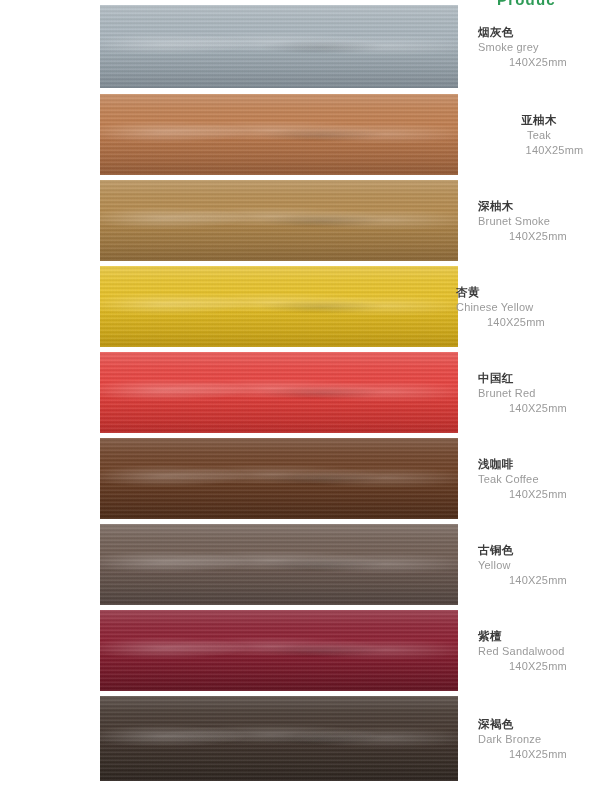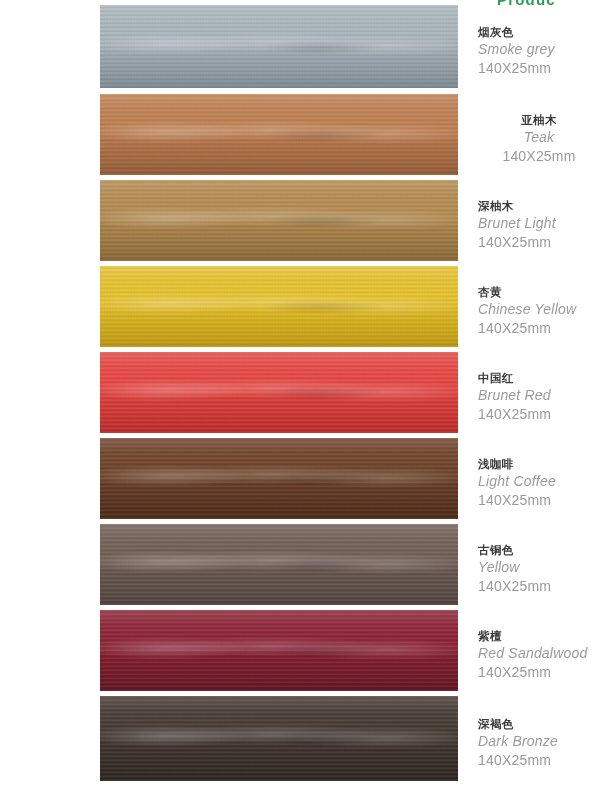--- a/index.html
+++ b/index.html
@@ -74,24 +74,24 @@
   .label {
     position:absolute; left:478px;
     width:122px;
     line-height:1.32;
   }
   .cn {
     font-size:11.5px; font-weight:bold; color:#3c3c3c;
     letter-spacing:.4px; white-space:nowrap;
   }
   .en {
-    font-size:14px; color:#9a9a9a; letter-spacing:.2px; white-space:nowrap;font-style:italic;
+    font-size:11px; color:#9a9a9a; letter-spacing:.2px; white-space:nowrap;
   }
   .dim {
-    font-size:14px; color:#9a9a9a; letter-spacing:.2px; white-space:nowrap;
+    font-size:11px; color:#9a9a9a; letter-spacing:.2px; white-space:nowrap;margin-left:31px;
   }
 </style>
 </head>
 <body>
 
 <div id="page">
 
   <div class="header-mark">Produc</div>
 
   <div class="rows" id="rows">
@@ -123,32 +123,32 @@
       </div>
       <div class="row">
         <div class="swatch" style="top: 180px; height: 81px; left: 100px; width: 358px; background: linear-gradient(rgb(180, 137, 75) 0%, rgb(180, 137, 75) 40%, rgb(154, 114, 58) 100%);">
           <div class="grain"></div>
           <div class="grain2"></div>
           <div class="knot"></div>
           <div class="sheen"></div>
         </div>
         <div class="label" style="left: 478px; top: 199px;">
           <div class="cn">深柚木</div>
-          <div class="en">Brunet Light</div>
+          <div class="en">Brunet Smoke</div>
           <div class="dim">140X25mm</div>
         </div>
       </div>
       <div class="row">
         <div class="swatch" style="top: 266px; height: 81px; left: 100px; width: 358px; background: linear-gradient(rgb(232, 194, 37) 0%, rgb(232, 194, 37) 40%, rgb(212, 169, 15) 100%);">
           <div class="grain"></div>
           <div class="grain2"></div>
           <div class="knot"></div>
           <div class="sheen"></div>
         </div>
-        <div class="label" style="left: 478px; top: 285px;">
+        <div class="label" style="left: 456px; top: 285px;">
           <div class="cn">杏黄</div>
           <div class="en">Chinese Yellow</div>
           <div class="dim">140X25mm</div>
         </div>
       </div>
       <div class="row">
         <div class="swatch" style="top: 352px; height: 81px; left: 100px; width: 358px; background: linear-gradient(rgb(232, 64, 60) 0%, rgb(232, 64, 60) 40%, rgb(207, 45, 42) 100%);">
           <div class="grain"></div>
           <div class="grain2"></div>
           <div class="knot"></div>
@@ -162,21 +162,21 @@
       </div>
       <div class="row">
         <div class="swatch" style="top: 438px; height: 81px; left: 100px; width: 358px; background: linear-gradient(rgb(107, 61, 34) 0%, rgb(107, 61, 34) 40%, rgb(82, 44, 22) 100%);">
           <div class="grain"></div>
           <div class="grain2"></div>
           <div class="knot"></div>
           <div class="sheen"></div>
         </div>
         <div class="label" style="left: 478px; top: 457px;">
           <div class="cn">浅咖啡</div>
-          <div class="en">Light Coffee</div>
+          <div class="en">Teak Coffee</div>
           <div class="dim">140X25mm</div>
         </div>
       </div>
       <div class="row">
         <div class="swatch" style="top: 524px; height: 81px; left: 100px; width: 358px; background: linear-gradient(rgb(109, 90, 80) 0%, rgb(109, 90, 80) 40%, rgb(86, 71, 65) 100%);">
           <div class="grain"></div>
           <div class="grain2"></div>
           <div class="knot"></div>
           <div class="sheen"></div>
         </div>

